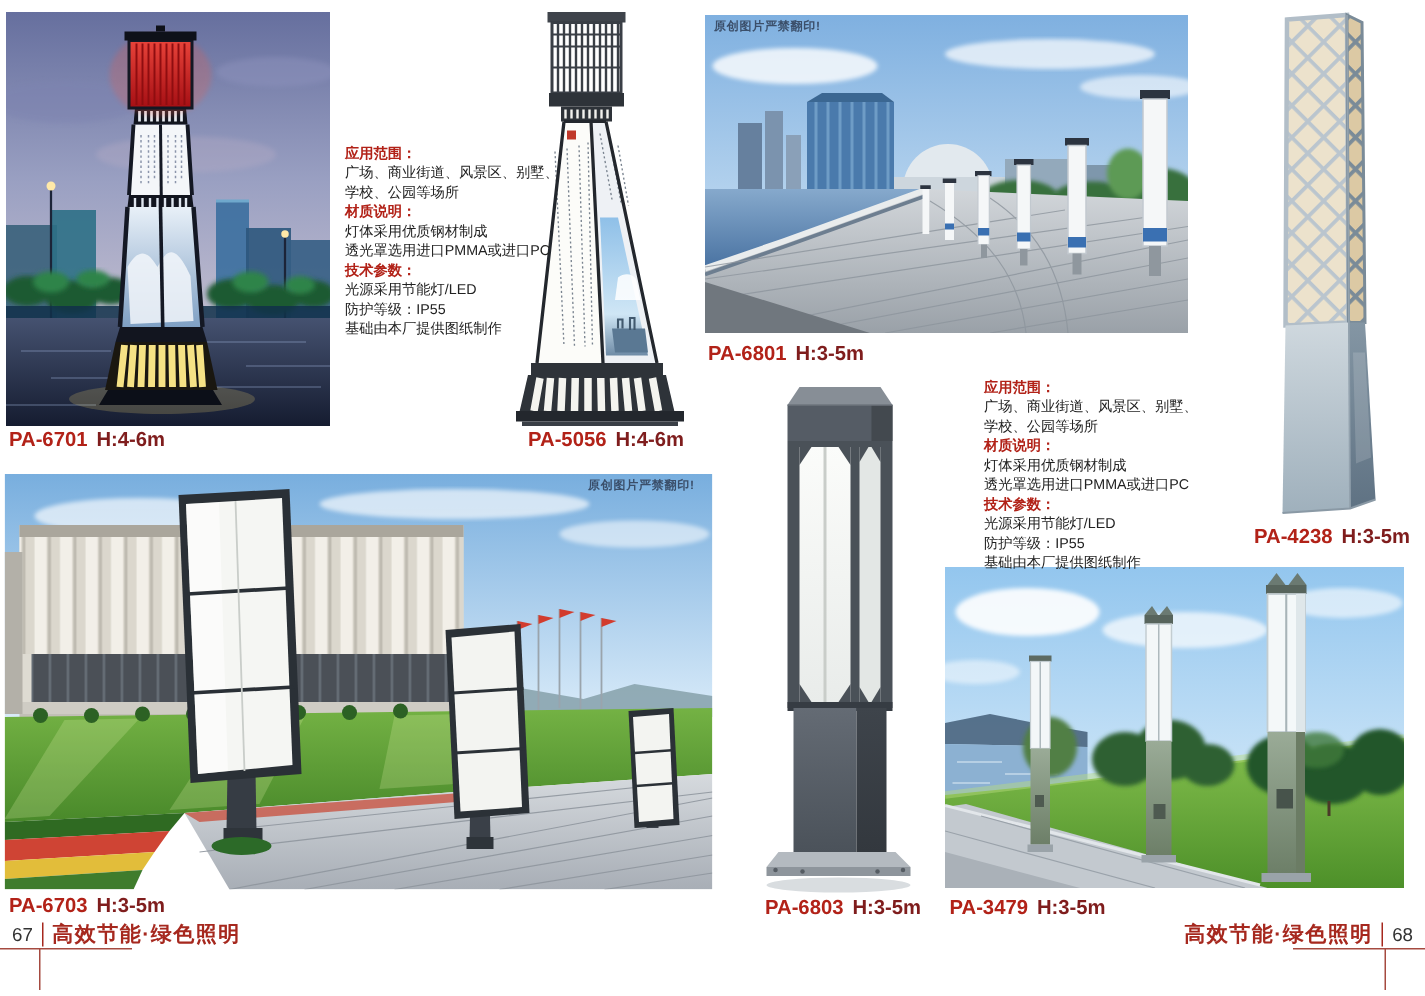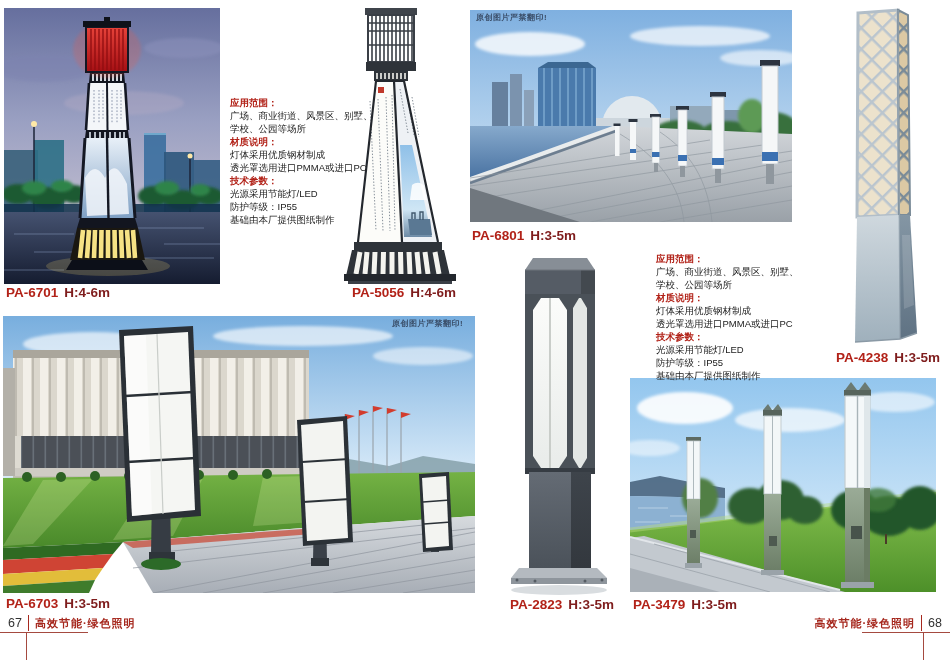--- a/index.html
+++ b/index.html
@@ -9,21 +9,21 @@
   .photo svg,.illus svg{display:block;}
   .wm{position:absolute;font-size:8px;font-weight:bold;color:#2f3e56;opacity:.85;letter-spacing:.5px;}
   .plabel{position:absolute;font-size:13.5px;font-weight:bold;white-space:nowrap;}
   .plabel .code{color:#b22218;}
   .plabel .ph{color:#7f1d1d;margin-left:6px;}
   .specs{position:absolute;width:160px;font-size:9.5px;line-height:13px;color:#222;}
   .specs .hd{color:#b22218;font-weight:bold;}
   .footer{position:absolute;top:614px;display:flex;align-items:center;gap:6px;height:18px;}
   .footer .pn{font-size:12.5px;font-weight:normal;color:#333;}
   .footer .fdiv{width:1px;height:16px;background:#a6281e;}
-  .footer .slog{font-size:11px;font-weight:bold;color:#a6281e;letter-spacing:1px;}
+  .footer .slog{font-size:14px;font-weight:bold;color:#a6281e;letter-spacing:1px;}
   .cm{position:absolute;background:#a54a40;}
 </style>
 </head>
 <body>
 
 <div class="page">
 
   <div class="photo" style="left:4px;top:8px;width:216px;height:276px">
     <svg width="216" height="276" viewBox="0 0 216 276">
       <defs>
@@ -513,21 +513,21 @@
   <div class="plabel" style="left:472px;top:228px">
     <span class="code">PA-6801</span><span class="ph">H:3-5m</span>
   </div>
   <div class="plabel" style="left:836px;top:350px">
     <span class="code">PA-4238</span><span class="ph">H:3-5m</span>
   </div>
   <div class="plabel" style="left:6px;top:596px">
     <span class="code">PA-6703</span><span class="ph">H:3-5m</span>
   </div>
   <div class="plabel" style="left:510px;top:597px">
-    <span class="code">PA-2823</span><span class="ph">H:3-5m</span>
+    <span class="code">PA-6803</span><span class="ph">H:3-5m</span>
   </div>
   <div class="plabel" style="left:633px;top:597px">
     <span class="code">PA-3479</span><span class="ph">H:3-5m</span>
   </div>
 
   <div class="footer" style="left:8px">
     <span class="pn">67</span>
     <span class="fdiv"></span>
     <span class="slog">高效节能·绿色照明</span>
   </div>

